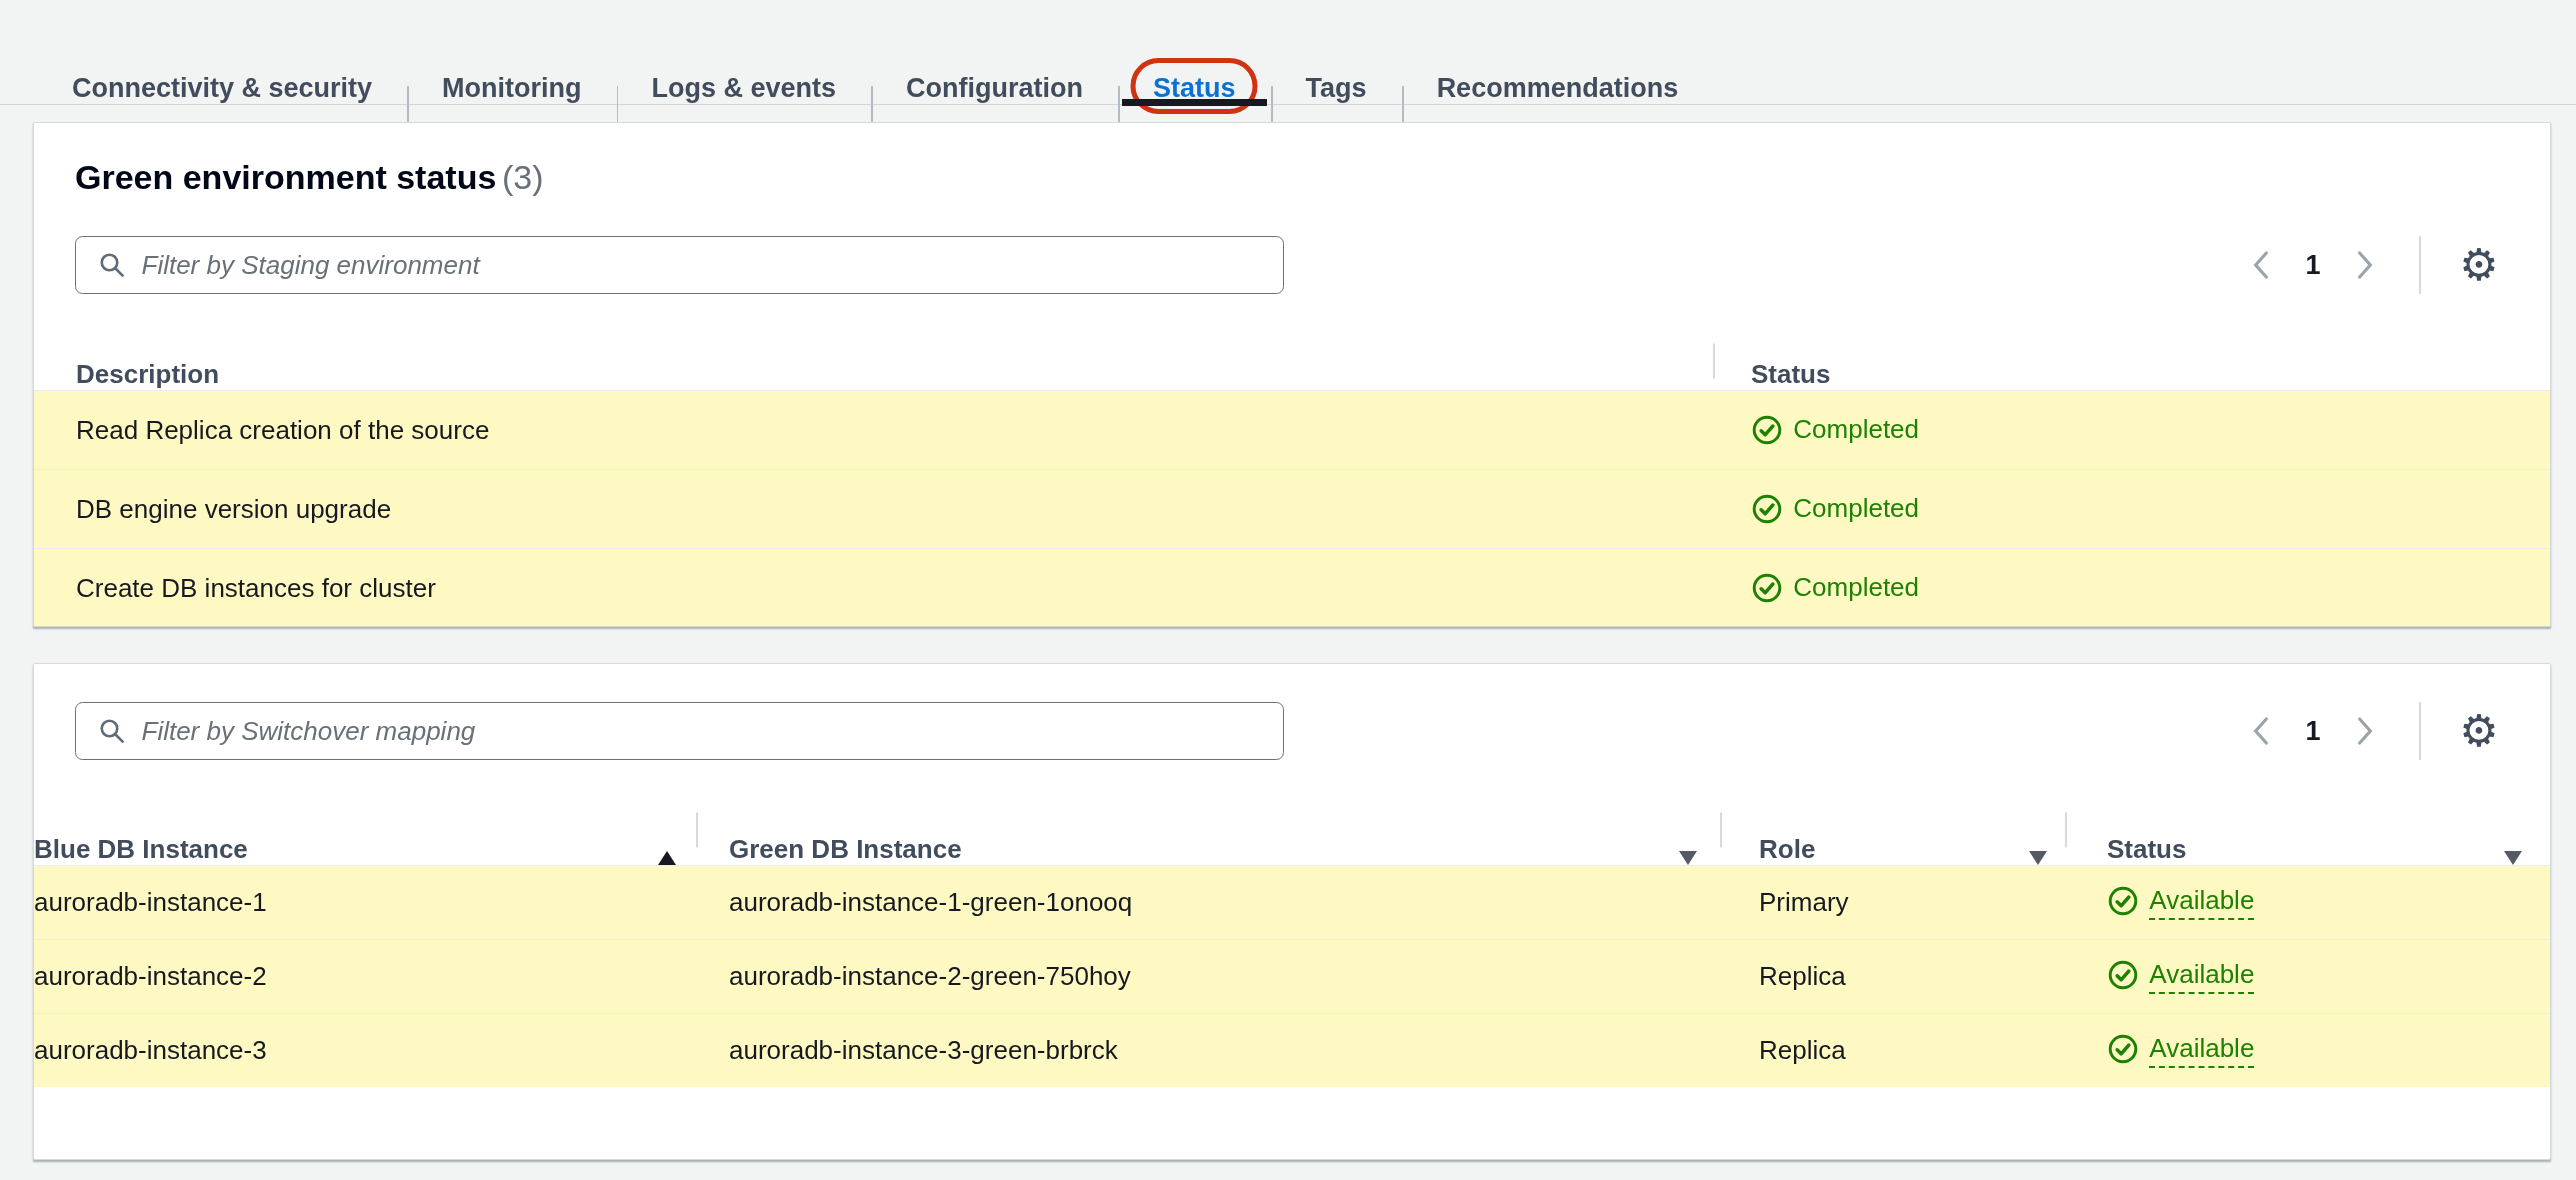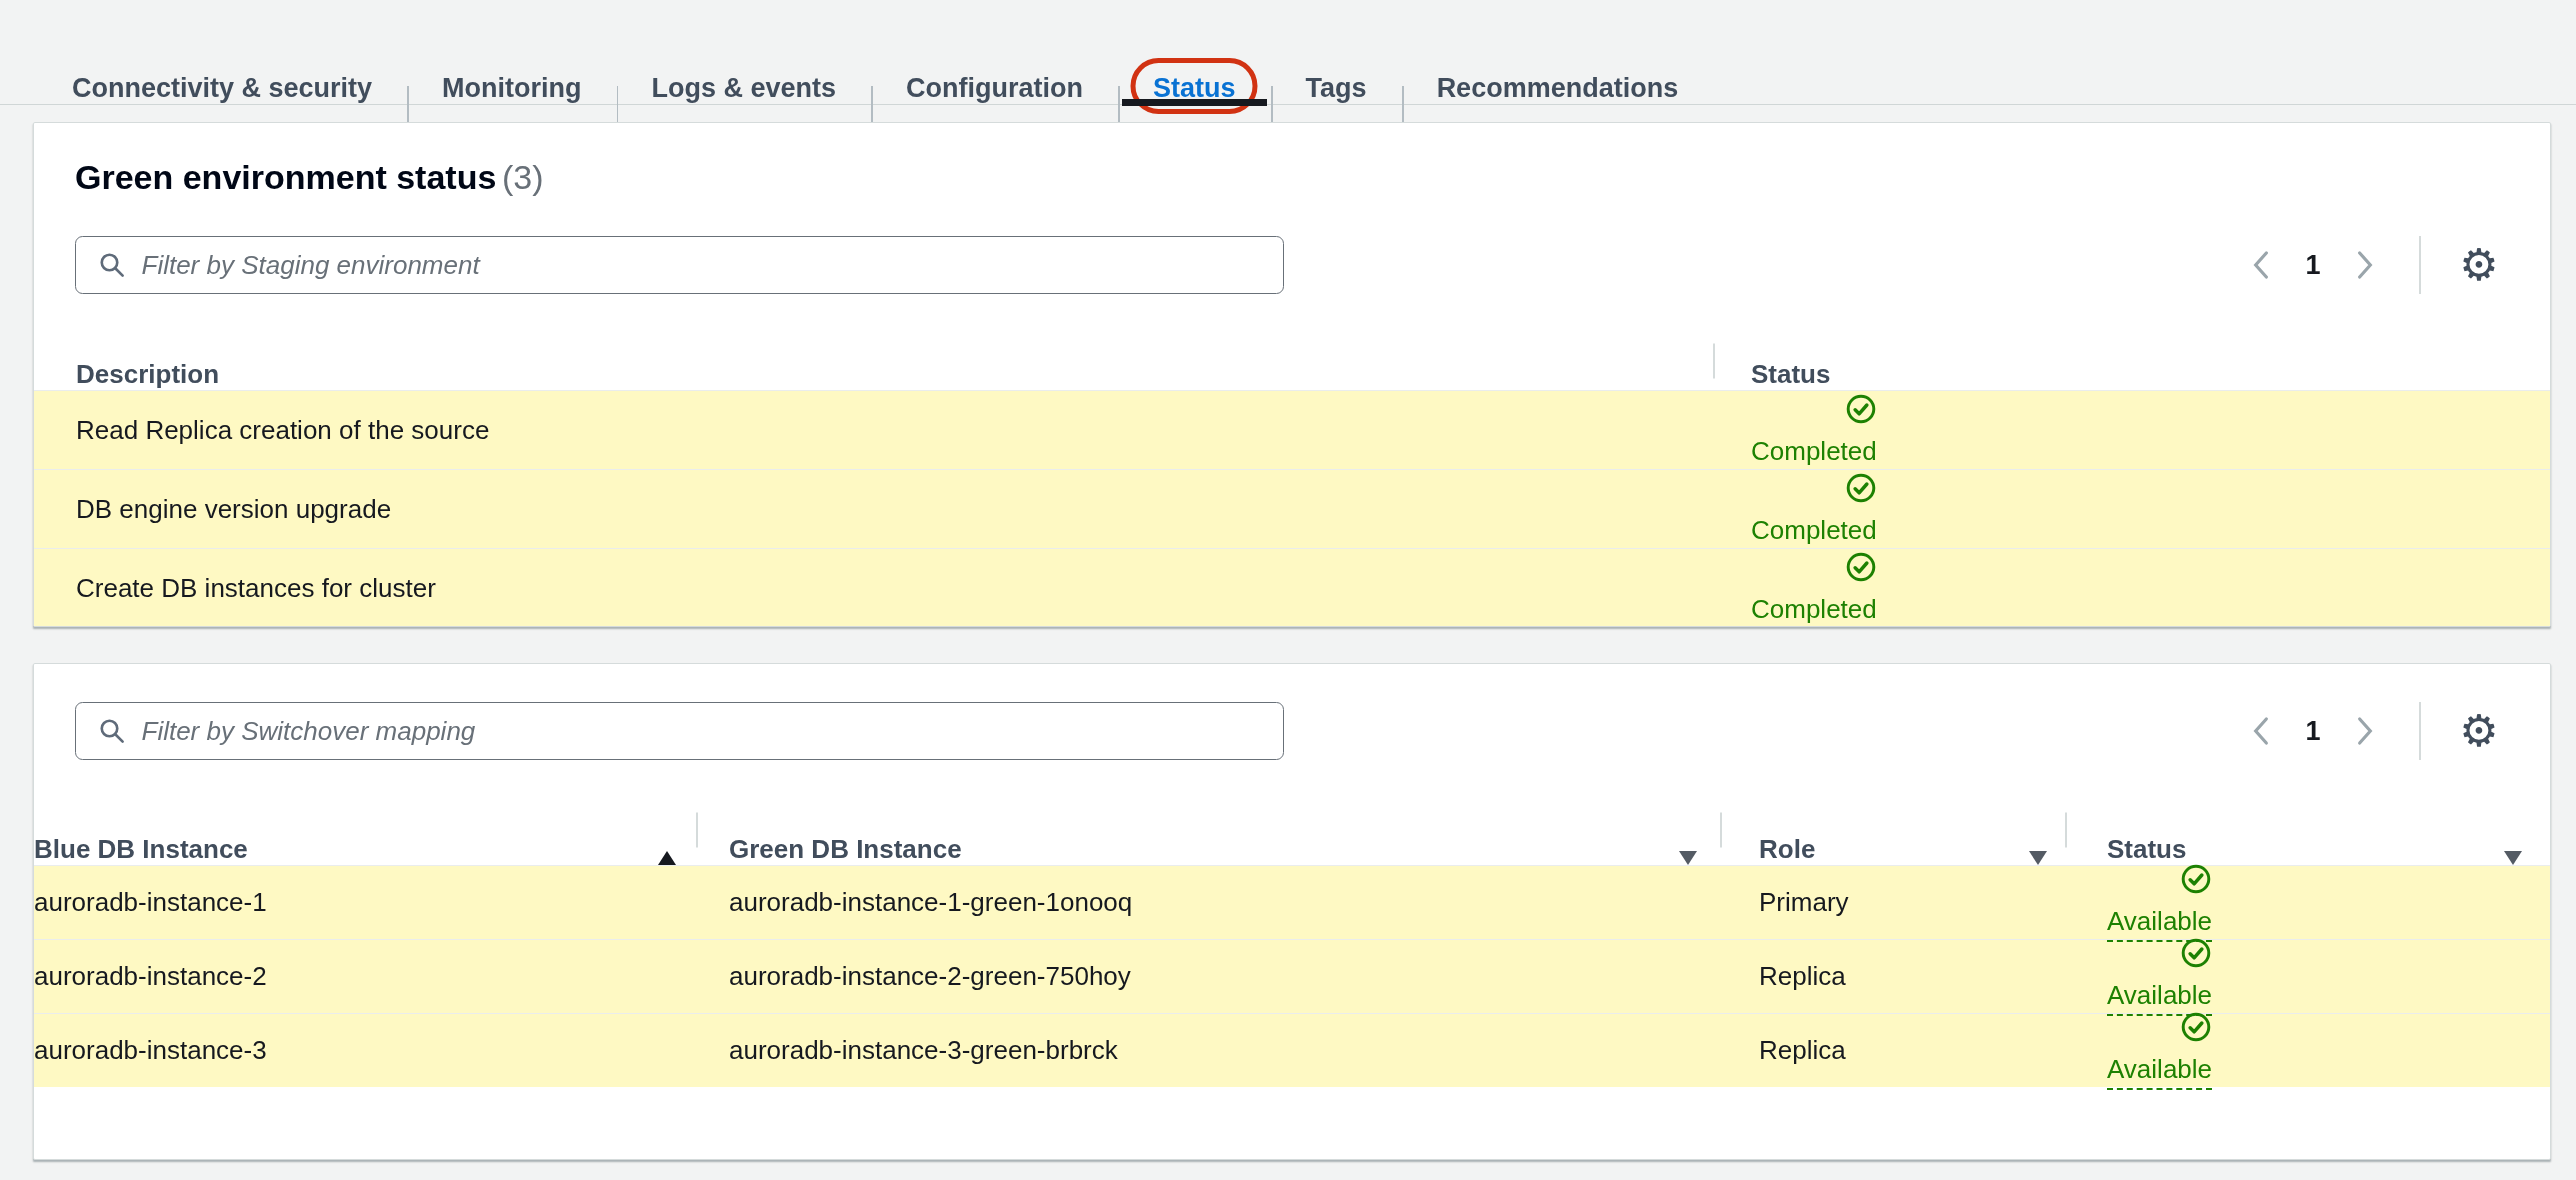--- a/index.html
+++ b/index.html
@@ -141,21 +141,21 @@
     border-left:9.3px solid transparent; border-right:9.3px solid transparent;
     border-bottom:14px solid #16191f;
   }
   .tri-down {
     width:0; height:0;
     border-left:9.3px solid transparent; border-right:9.3px solid transparent;
     border-top:14px solid #545b64;
   }
 
   
-  .status { display:flex; align-items:flex-end; gap:10.3px; color:#1d8102;flex-direction:column; }
+  .status { display:flex; align-items:flex-start; gap:10.3px; color:#1d8102; }
   .status .label { font-size:26px; color:#1d8102; }
   .status.linked .label {
     border-bottom:2.8px dashed #1d8102; padding-bottom:2.8px; cursor:pointer;
   }
   .check-icon { display:block; flex:0 0 auto; }
 </style>
 </head>
 <body>
 
 <nav class="tabbar">

